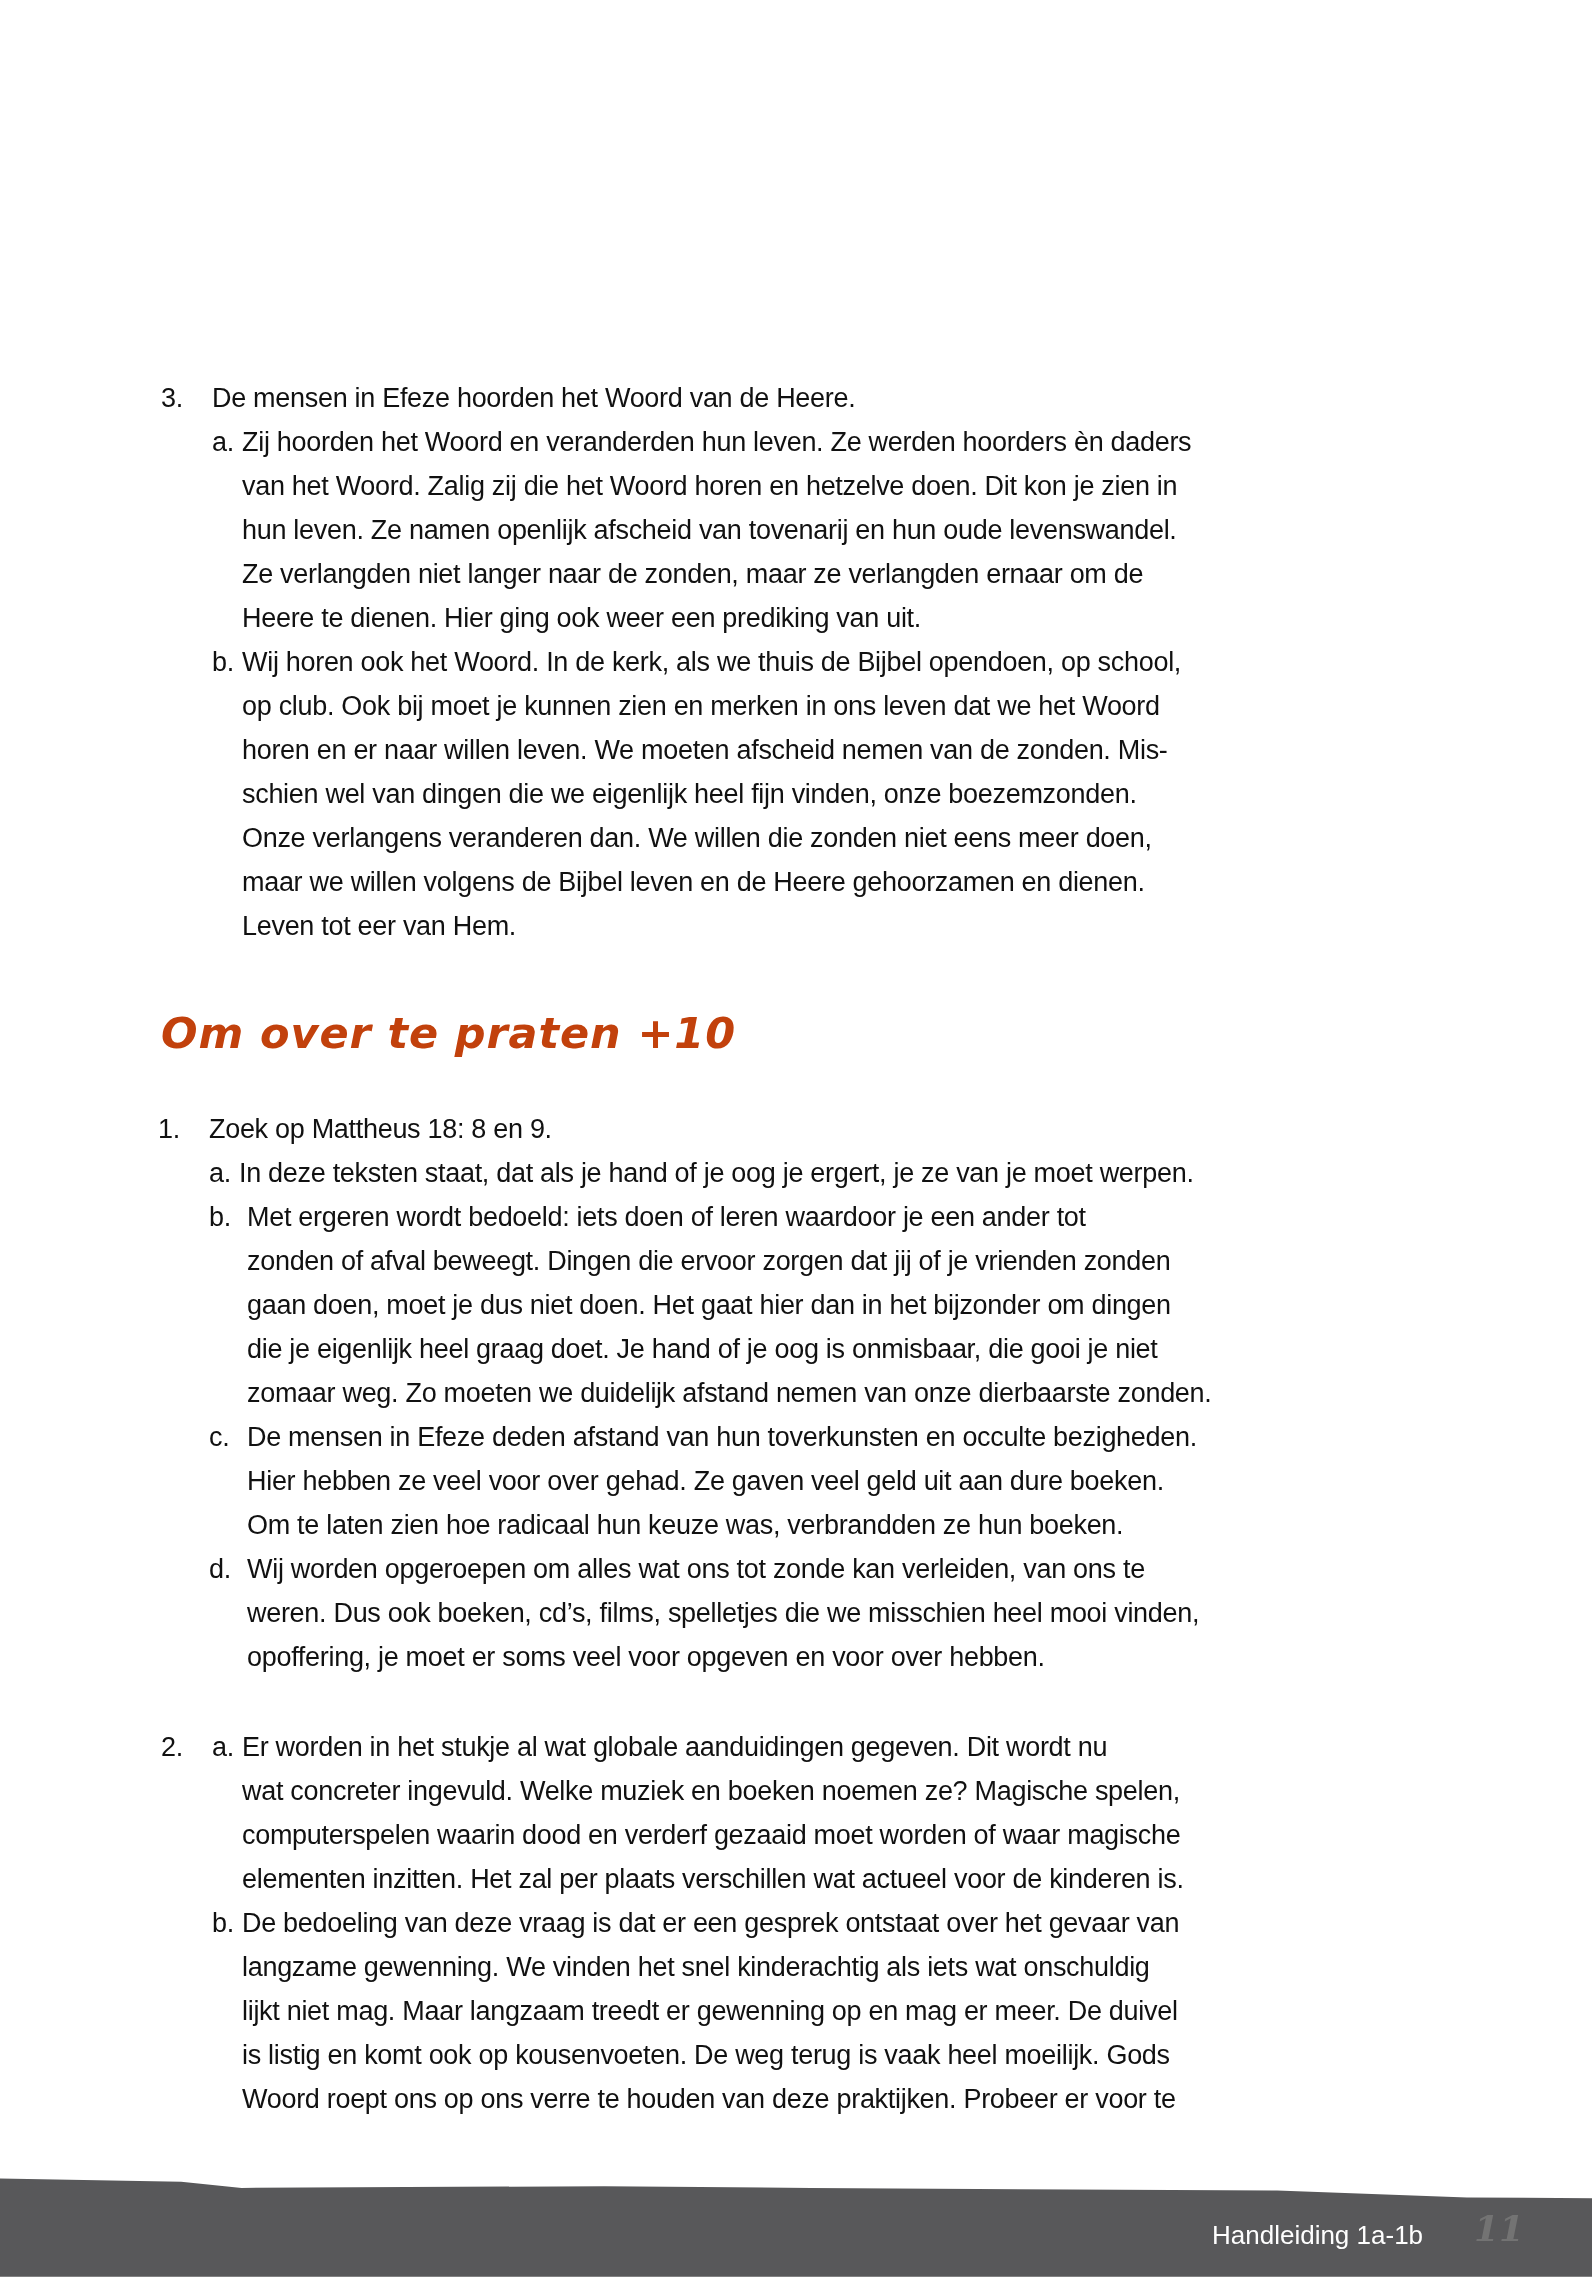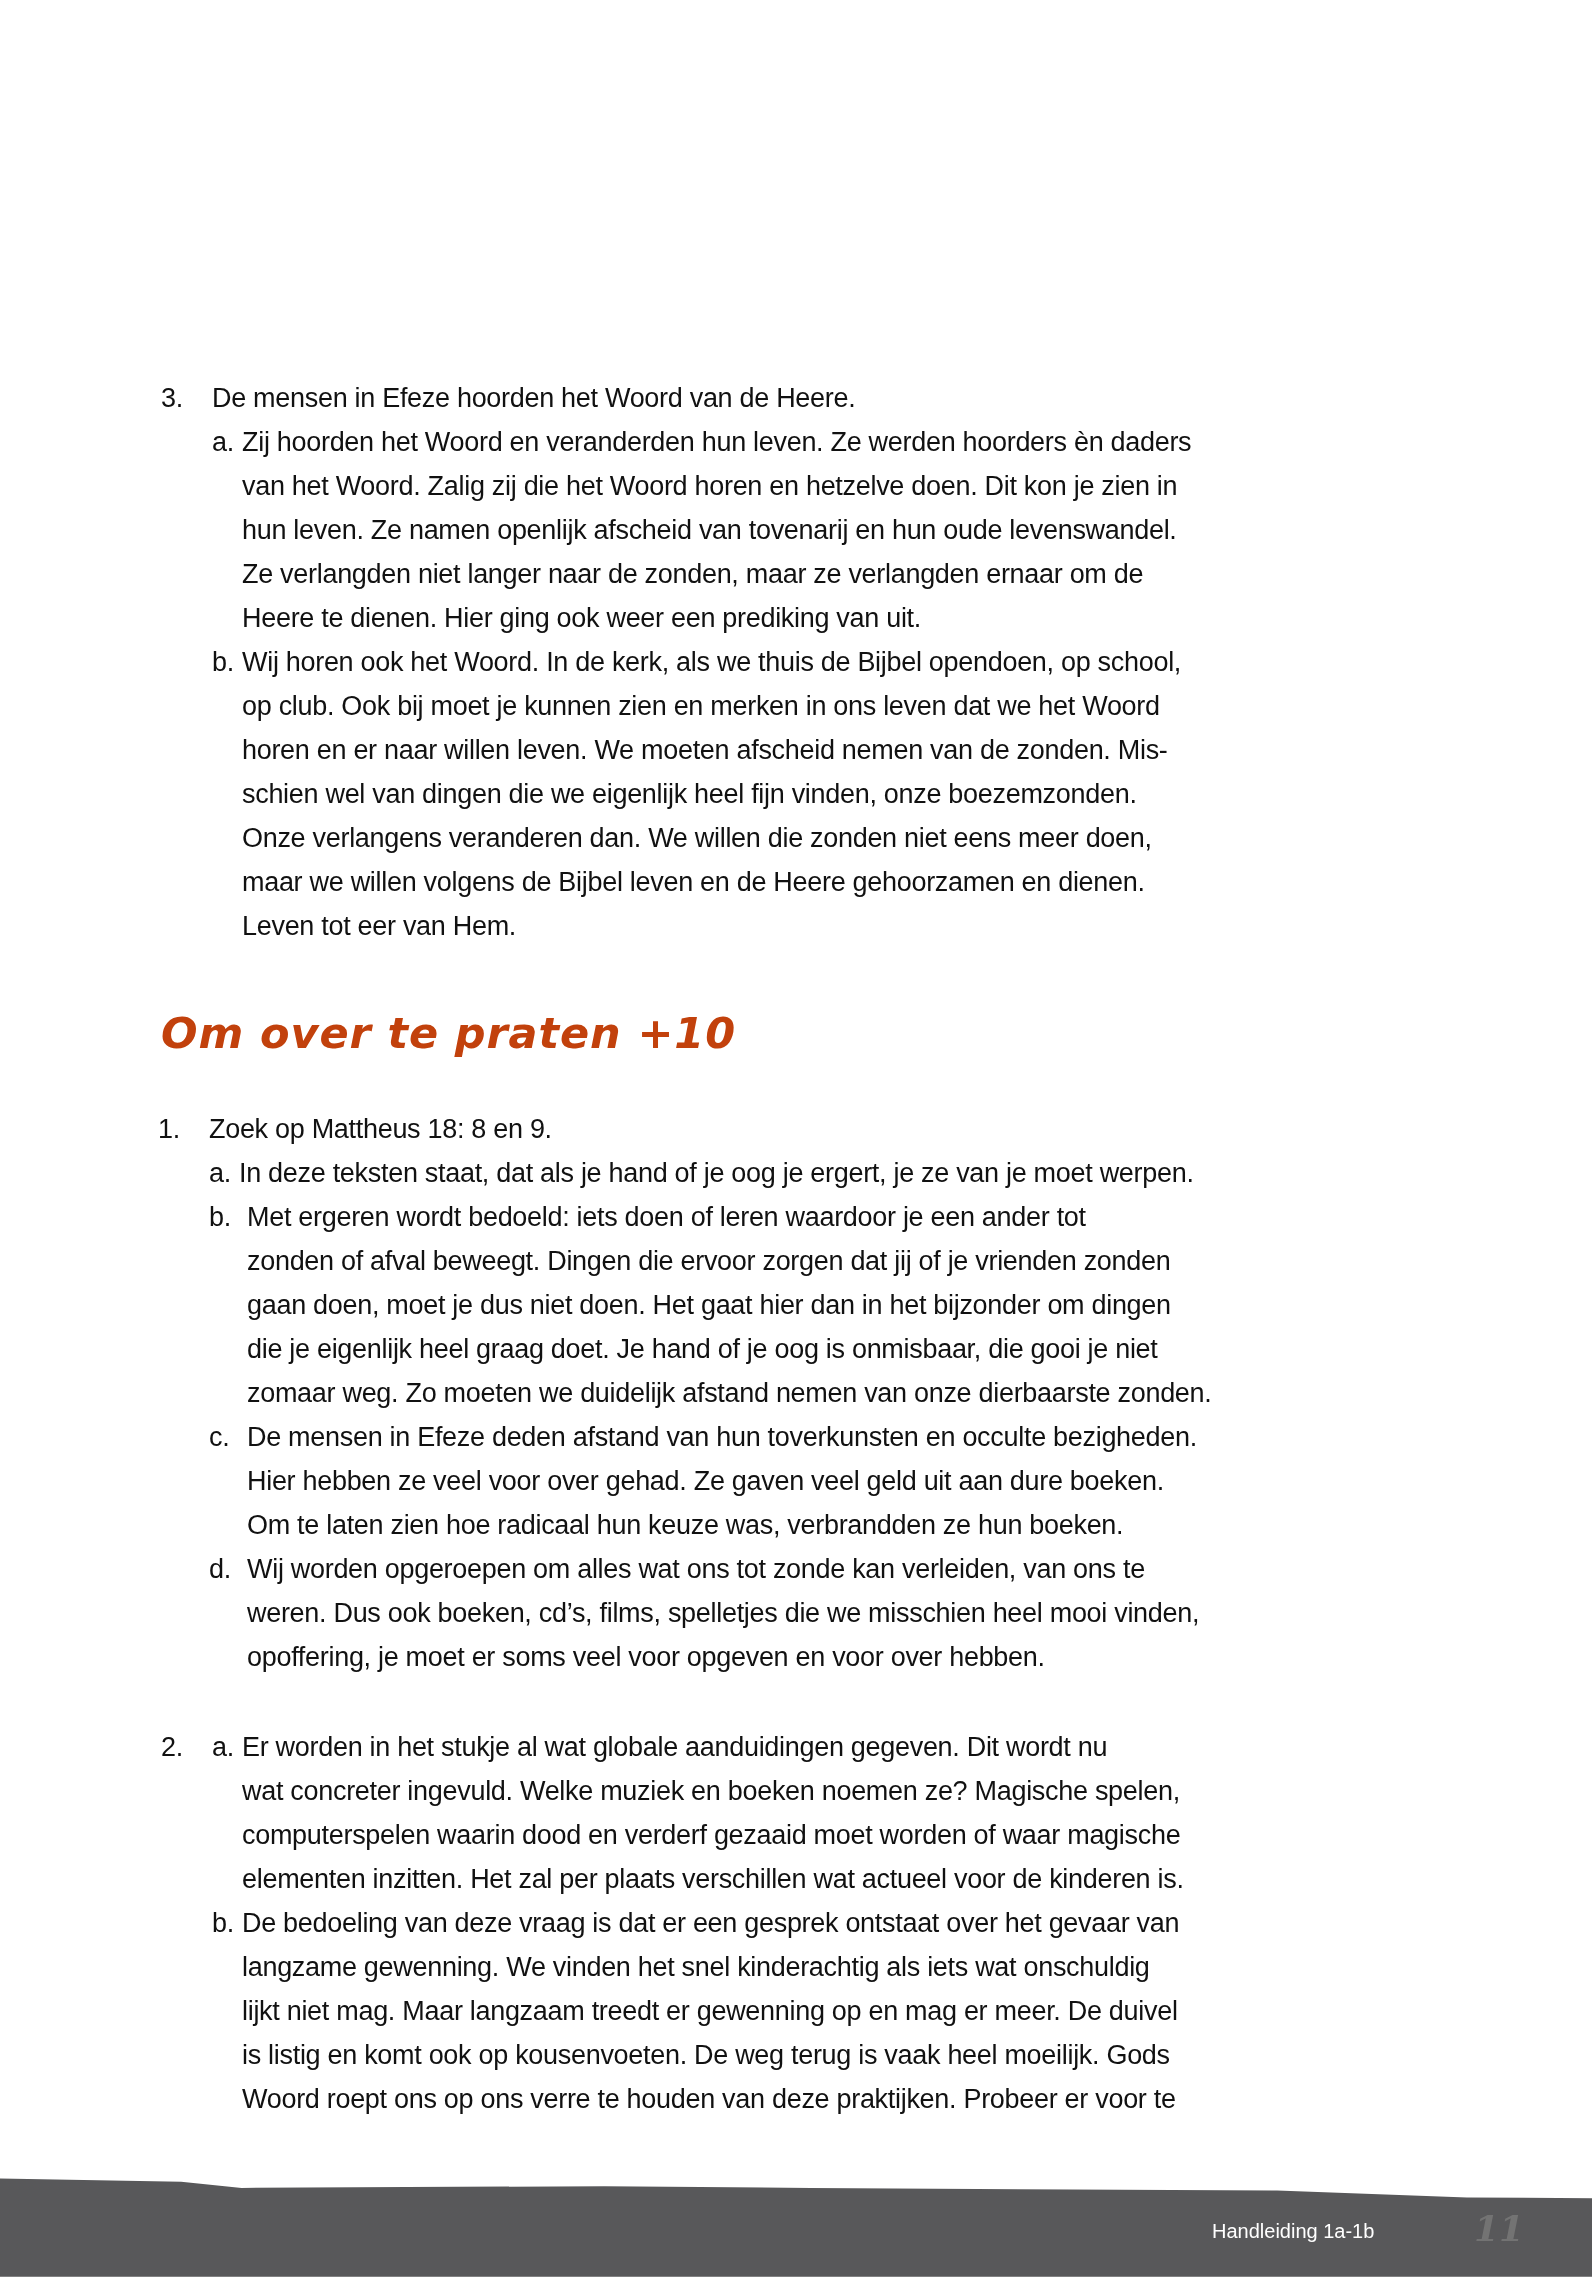--- a/index.html
+++ b/index.html
@@ -16,21 +16,21 @@
   .sec1 .txt { margin-left:89px; }
   .sec1 .txt.a { margin-left:81px; }
   .sec2 .lbl { position:absolute; left:51px; }
   .sec2 .txt { margin-left:81px; }
   .heading { position:absolute; left:161px; top:1008px; font-family:"DejaVu Sans", sans-serif;
              font-weight:bold; font-size:43px; letter-spacing:0.9px; color:#c2410c; font-style:italic; }
   .sec1 { position:absolute; left:158px; top:1080px; width:1294px;margin-top:27px; }
   .sec2 { position:absolute; left:161px; top:1725px; width:1294px; }
   .footer { position:absolute; left:0; top:2173px; width:1592px; height:104px; }
   .footer svg { position:absolute; left:0; top:0; }
-  .footer-label { position:absolute; left:1212px; top:2220px; font-size:20px; color:#ffffff;
+  .footer-label { position:absolute; left:1212px; top:2220px; font-size:26px; color:#ffffff;
                   font-family:"Liberation Sans", sans-serif; }
   .page-number { position:absolute; left:1474px; top:2207px; font-size:36px; font-weight:bold;
                  font-style:italic; color:#737373; font-family:"DejaVu Serif", serif; }
 </style>
 </head>
 <body>
 
 <div class="page">
 
   <div class="content sec3">

